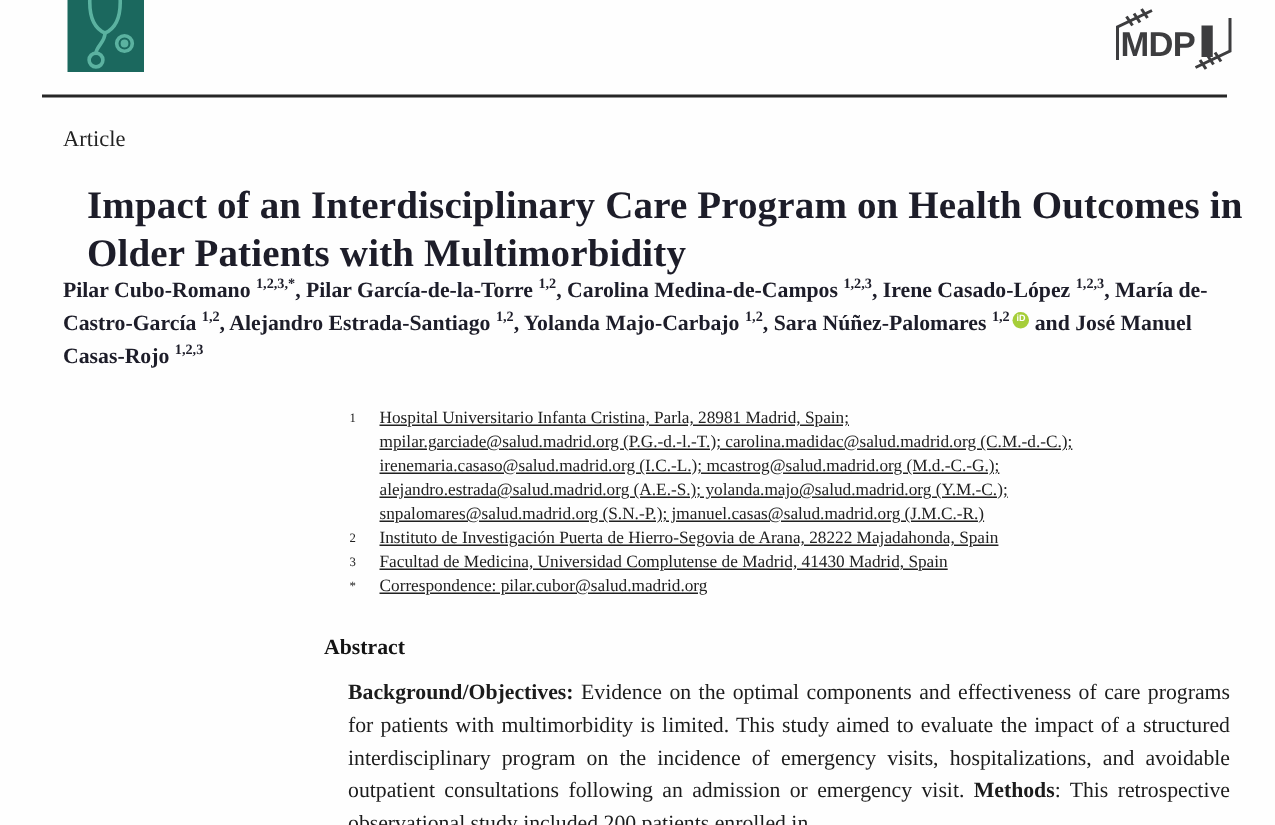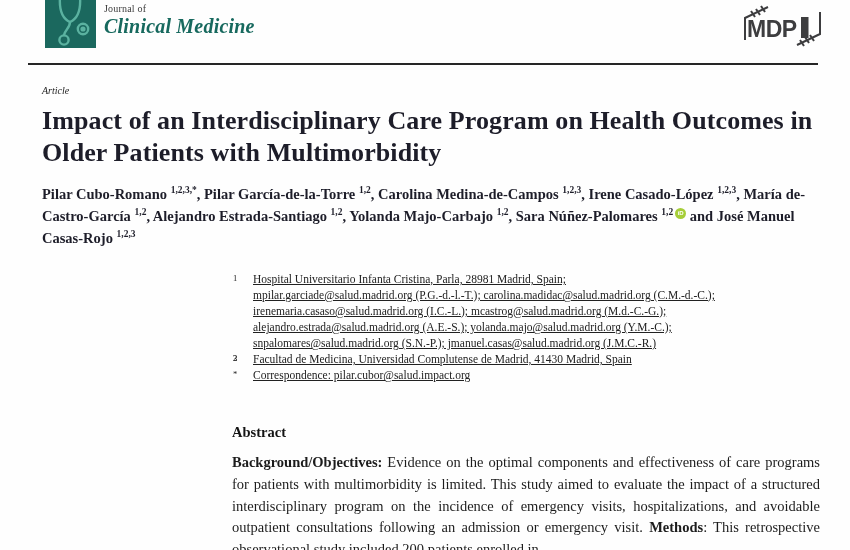--- a/index.html
+++ b/index.html
@@ -21,26 +21,26 @@
     color:#17695e; letter-spacing:0.2px;
   }
   .mdpi-logo { position:absolute; left:735px; top:4px; width:95px; height:44px; }
 
   .header-rule {
     position:absolute; left:28px; top:63px; width:790px; height:2px; background:#262626;
   }
 
   
   .article-type {
-    position:absolute; left:42px; top:85px; font-style:italic; font-size:10px; color:#222;
+    position:absolute; left:42px; top:85px; font-size:15px; color:#222;
   }
   .page-title {
     position:absolute; left:42px; top:105px; width:782px;
     font-size:26px; font-weight:bold; line-height:32px; color:#1d1d29;
-    letter-spacing:0.1px; margin:0;
+    letter-spacing:0.1px; margin:16px;
   }
   .authors {
     position:absolute; left:42px; top:183px; width:784px;
     font-size:14.5px; font-weight:bold; line-height:22px; color:#1d1d29;
   }
   .authors sup { font-size:9.5px; line-height:0; }
   .orcid {
     display:inline-block; width:11px; height:11px; border-radius:50%;
     background:#a6ce39; color:#fff; font-family:"Liberation Sans",sans-serif;
     font-size:6px; font-weight:bold; text-align:center; line-height:11px;
@@ -53,21 +53,21 @@
     font-size:11.5px; line-height:16px; color:#212121;
   }
   .affil-row { position:relative; padding-left:21px; }
   .affil-marker {
     position:absolute; left:1px; top:-1px; font-size:8.5px;
   }
   .affil-text { white-space:pre-line;text-decoration:underline; }
 
   
   .abstract-heading {
-    position:absolute; left:232px; top:424px; font-size:14.5px; font-weight:bold; color:#141414;
+    position:absolute; left:216px; top:424px; font-size:14.5px; font-weight:bold; color:#141414;
   }
   .abstract-body {
     position:absolute; left:232px; top:452px; width:588px;
     font-size:14.5px; line-height:21.8px; text-align:justify; color:#1c1c1c;
   }
 </style>
 </head>
 <body>
 
 <div id="page">
@@ -80,24 +80,20 @@
         <path d="M25 30 C25 36 20 38 19 43"></path>
         <circle cx="19" cy="48" r="4.6"></circle>
         <circle cx="38" cy="37" r="5.2"></circle>
         <circle cx="38" cy="37" r="1.4" fill="#5bb2a0"></circle>
         <path d="M15 5 L12 1"></path>
         <path d="M35 5 L38 1"></path>
       </g>
     </svg>
   </div>
 
-  <div class="journal-text">
-    <span class="journal-label">Journal of</span>
-    <span class="journal-name">Clinical Medicine</span>
-  </div>
 
   <svg class="mdpi-logo" viewBox="0 0 95 44">
     <g stroke="#3d3d3f" stroke-width="2" fill="none">
       <path d="M33 3 L10 14 L10 36"></path>
       <path d="M62 41 L85 30 L85 8"></path>
       <path d="M26 2 L30 8"></path>
         <path d="M21 5 L25 11"></path>
         <path d="M16 7 L20 13"></path>
       <path d="M65 36 L69 42"></path>
         <path d="M70 33 L74 39"></path>
@@ -113,21 +109,21 @@
   <h1 class="page-title">Impact of an Interdisciplinary Care Program on Health Outcomes in Older Patients with Multimorbidity</h1>
 
   <div class="authors"><span>Pilar Cubo-Romano <sup>1,2,3,*</sup></span>, <span>Pilar García-de-la-Torre <sup>1,2</sup></span>, <span>Carolina Medina-de-Campos <sup>1,2,3</sup></span>, <span>Irene Casado-López <sup>1,2,3</sup></span>, <span>María de-Castro-García <sup>1,2</sup></span>, <span>Alejandro Estrada-Santiago <sup>1,2</sup></span>, <span>Yolanda Majo-Carbajo <sup>1,2</sup></span>, <span>Sara Núñez-Palomares <sup>1,2</sup><span class="orcid">iD</span></span> <span>and José Manuel Casas-Rojo <sup>1,2,3</sup></span></div>
 
   <div class="affiliations">
       <div class="affil-row"><span class="affil-marker">1</span><span class="affil-text">Hospital Universitario Infanta Cristina, Parla, 28981 Madrid, Spain;
 mpilar.garciade@salud.madrid.org (P.G.-d.-l.-T.); carolina.madidac@salud.madrid.org (C.M.-d.-C.);
 irenemaria.casaso@salud.madrid.org (I.C.-L.); mcastrog@salud.madrid.org (M.d.-C.-G.);
 alejandro.estrada@salud.madrid.org (A.E.-S.); yolanda.majo@salud.madrid.org (Y.M.-C.);
 snpalomares@salud.madrid.org (S.N.-P.); jmanuel.casas@salud.madrid.org (J.M.C.-R.)</span></div>
-      <div class="affil-row"><span class="affil-marker">2</span></div>
+      <div class="affil-row"><span class="affil-marker">2</span><span class="affil-text">Instituto de Investigación Puerta de Hierro-Segovia de Arana, 28222 Majadahonda, Spain</span></div>
       <div class="affil-row"><span class="affil-marker">3</span><span class="affil-text">Facultad de Medicina, Universidad Complutense de Madrid, 41430 Madrid, Spain</span></div>
-      <div class="affil-row"><span class="affil-marker">*</span><span class="affil-text">Correspondence: pilar.cubor@salud.impact.org</span></div>
+      <div class="affil-row"><span class="affil-marker">*</span><span class="affil-text">Correspondence: pilar.cubor@salud.madrid.org</span></div>
     </div>
 
   <div class="abstract-heading">Abstract</div>
   <div class="abstract-body"><b>Background/Objectives:</b><span> Evidence on the optimal components and effectiveness of care programs for patients with multimorbidity is limited. This study aimed to evaluate the impact of a structured interdisciplinary program on the incidence of emergency visits, hospitalizations, and avoidable outpatient consultations following an admission or emergency visit. </span><b>Methods</b><span>: This retrospective observational study included 200 patients enrolled in</span></div>
 
 </div>
 
 </body></html>

